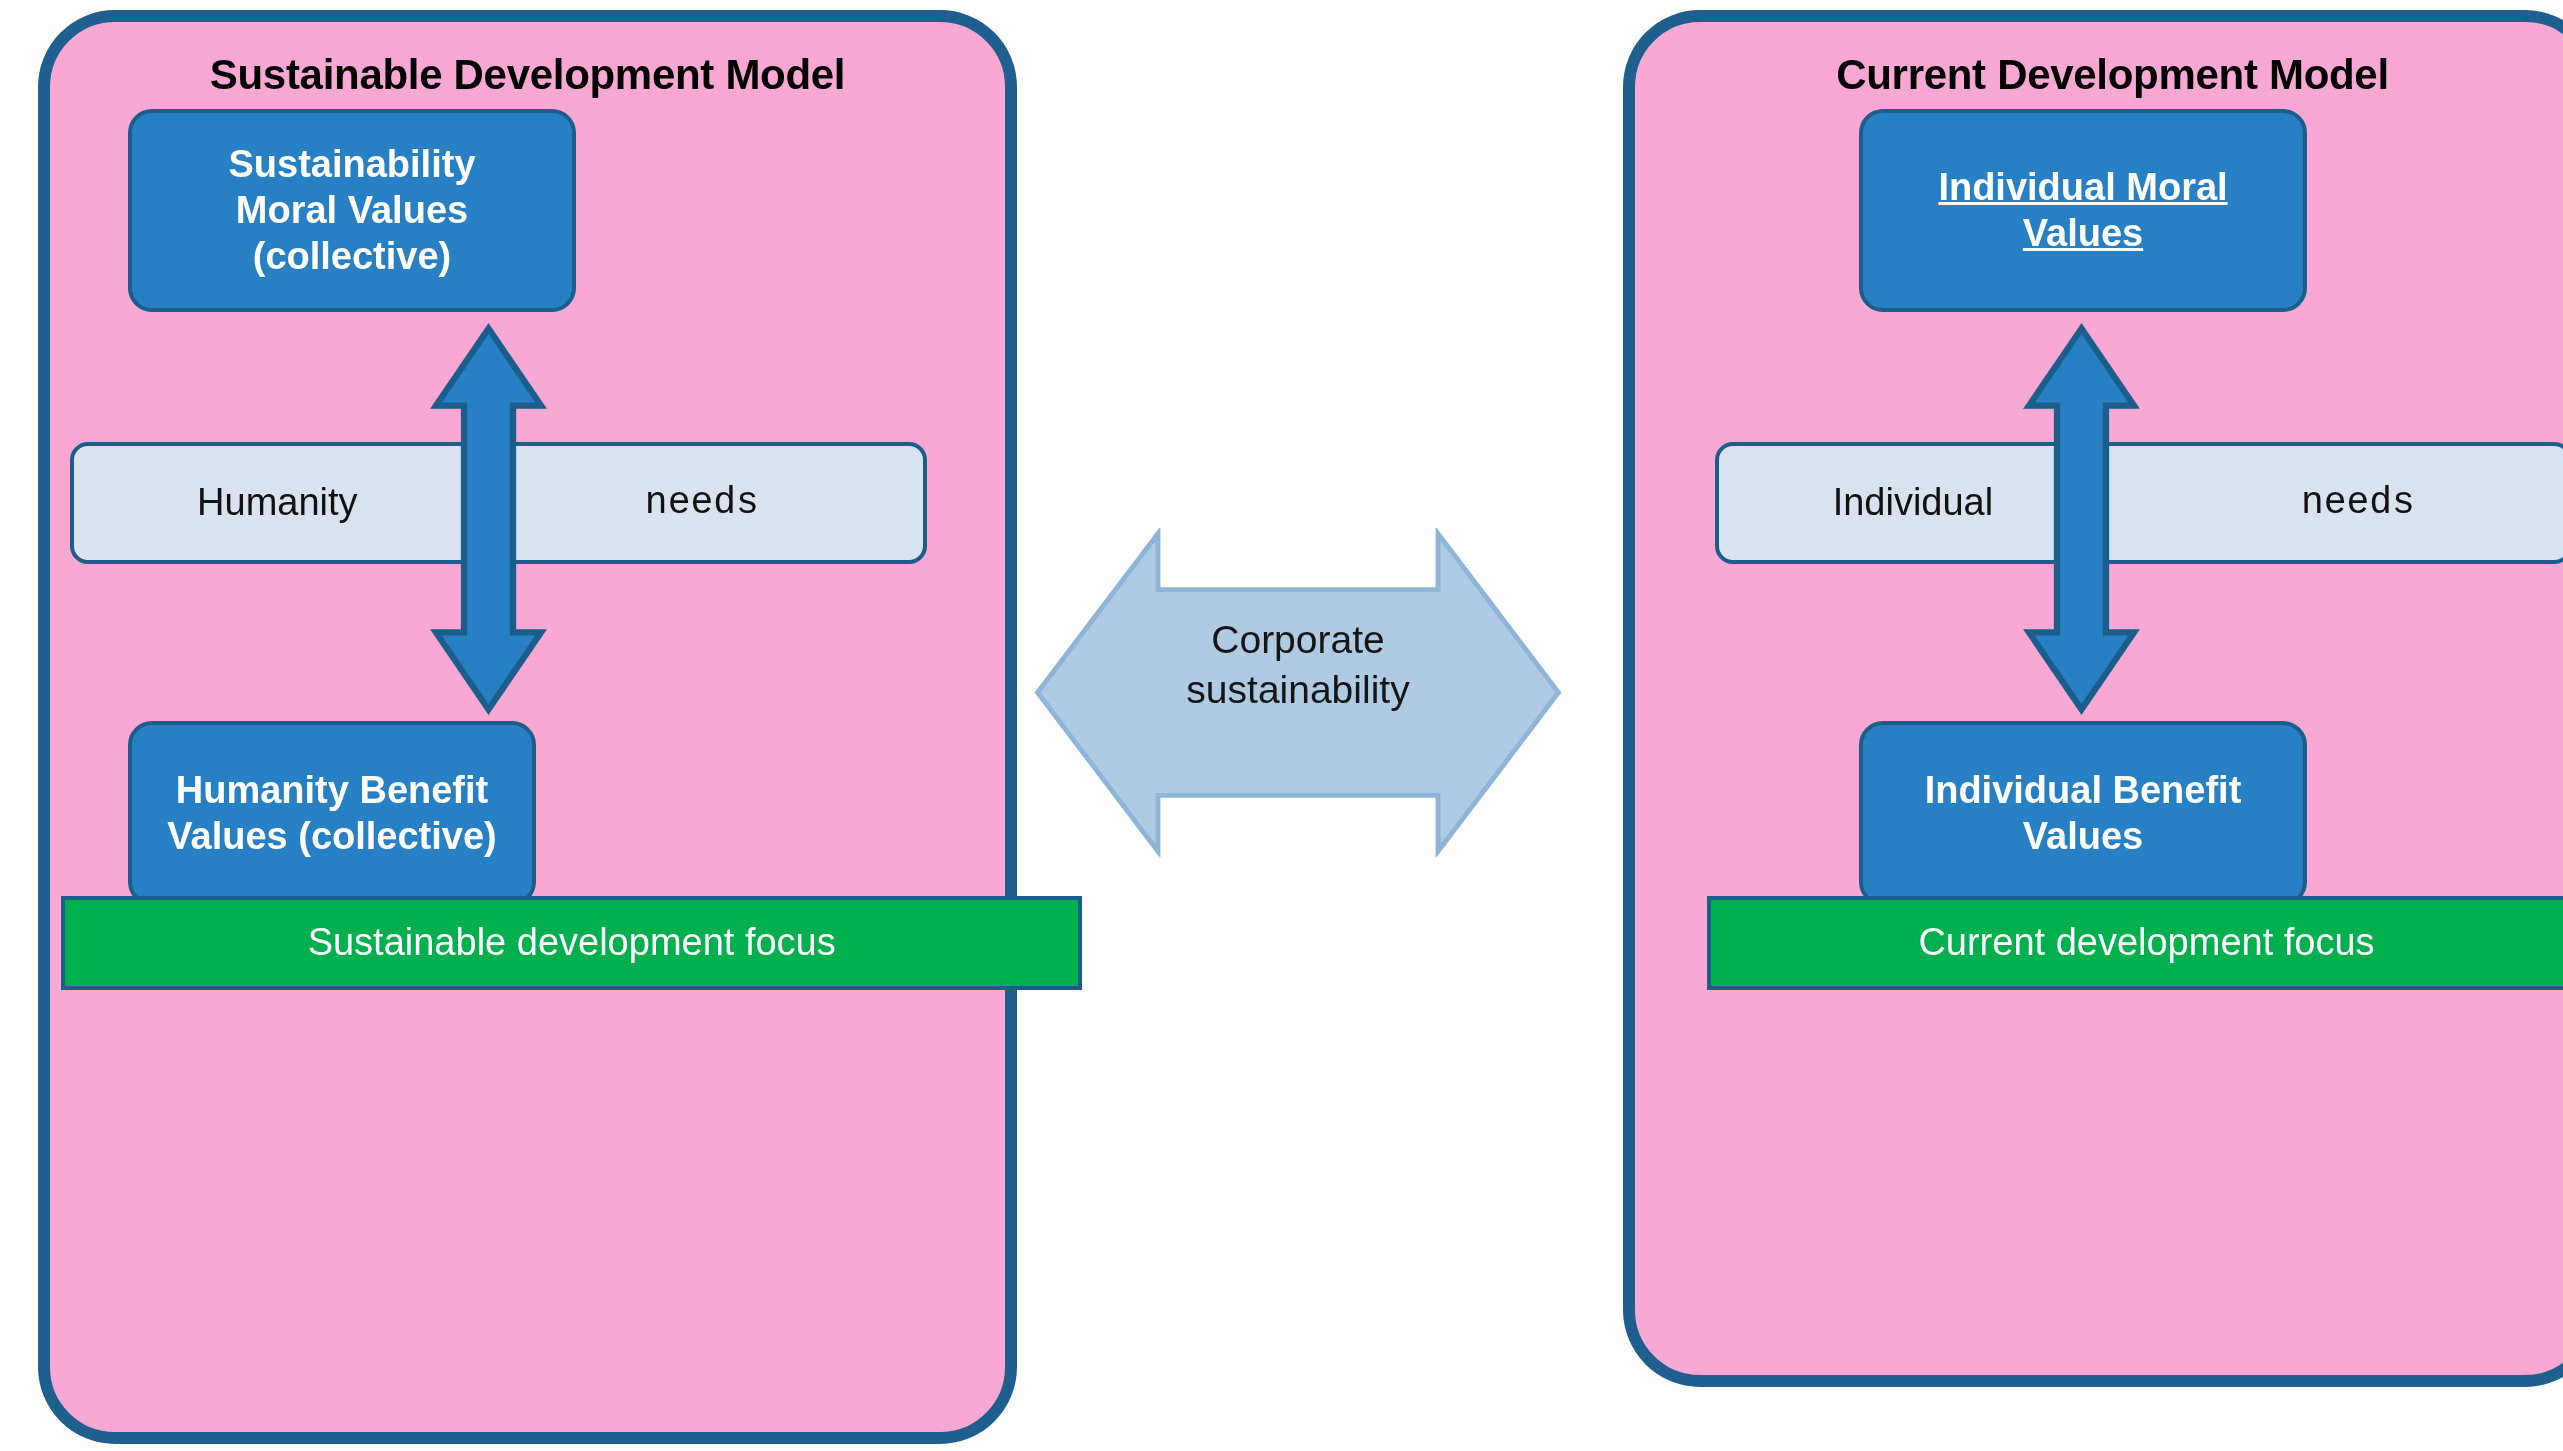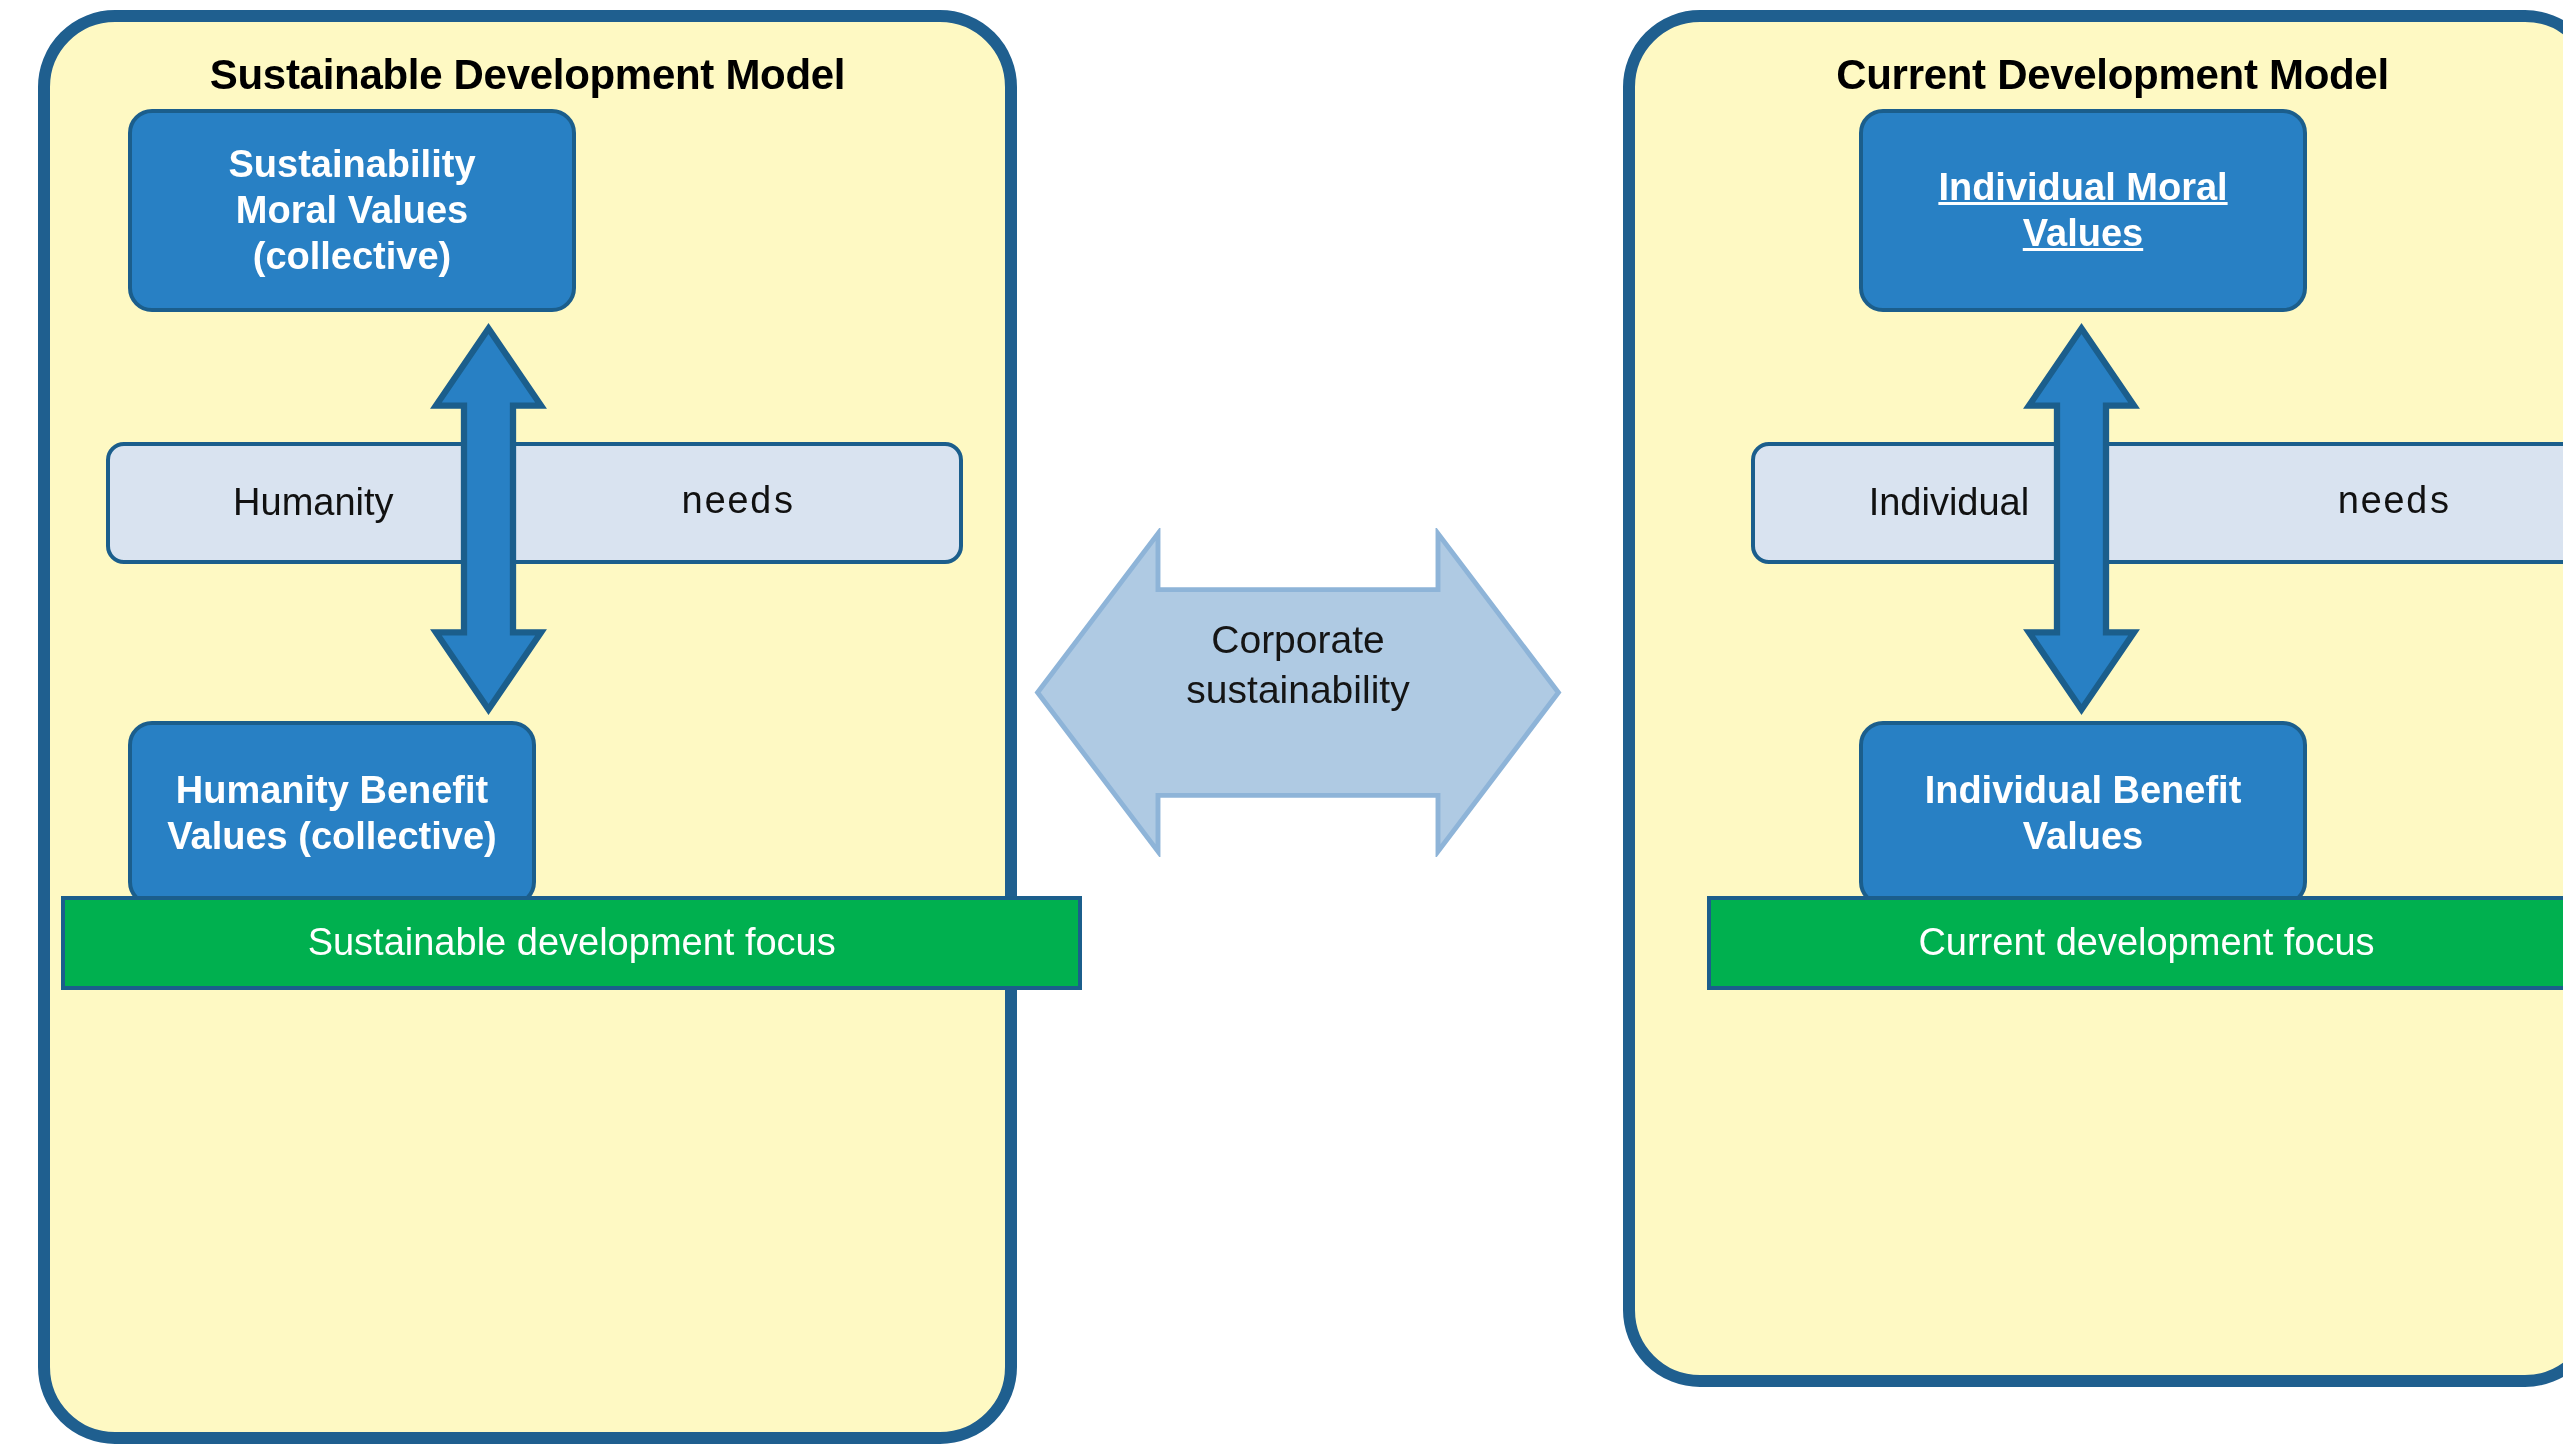--- a/index.html
+++ b/index.html
@@ -18,21 +18,21 @@
   #diagram {
     position: absolute;
     left: 0; top: 0;
     width: 2563px;
     height: 1451px;
   }
 
   
   .panel {
     position: absolute;
-    background: #fef9c3;
+    background: #f9a8d4;
     border: 12.6px solid #1F5F8F;
     border-radius: 77px;
     box-sizing: border-box;
   }
   .panel.left  { left: 38px;   top: 9.8px;  width: 979px; height: 1434px; }
   .panel.right { left: 1623px; top: 9.8px;  width: 979px; height: 1377px; }
 
   .panel-title {
     position: absolute;
     left: 0;
@@ -72,21 +72,20 @@
   
   .needs-bar {
     position: absolute;
     background: #D9E3F0;
     border: 4.2px solid #1B5E8C;
     border-radius: 18px;
     box-sizing: border-box;
     display: flex;
     align-items: center;
     z-index: 2;
-    margin-left: 36px;
   }
   .needs-bar.left-bar  { left: 19.6px;  top: 420px; width: 857px; height: 122px; }
   .needs-bar .needs-left,
   .needs-bar .needs-right {
     font-size: 38px;
     color: #111111;
     white-space: nowrap;
     display: flex;
     align-items: center;
     justify-content: center;

